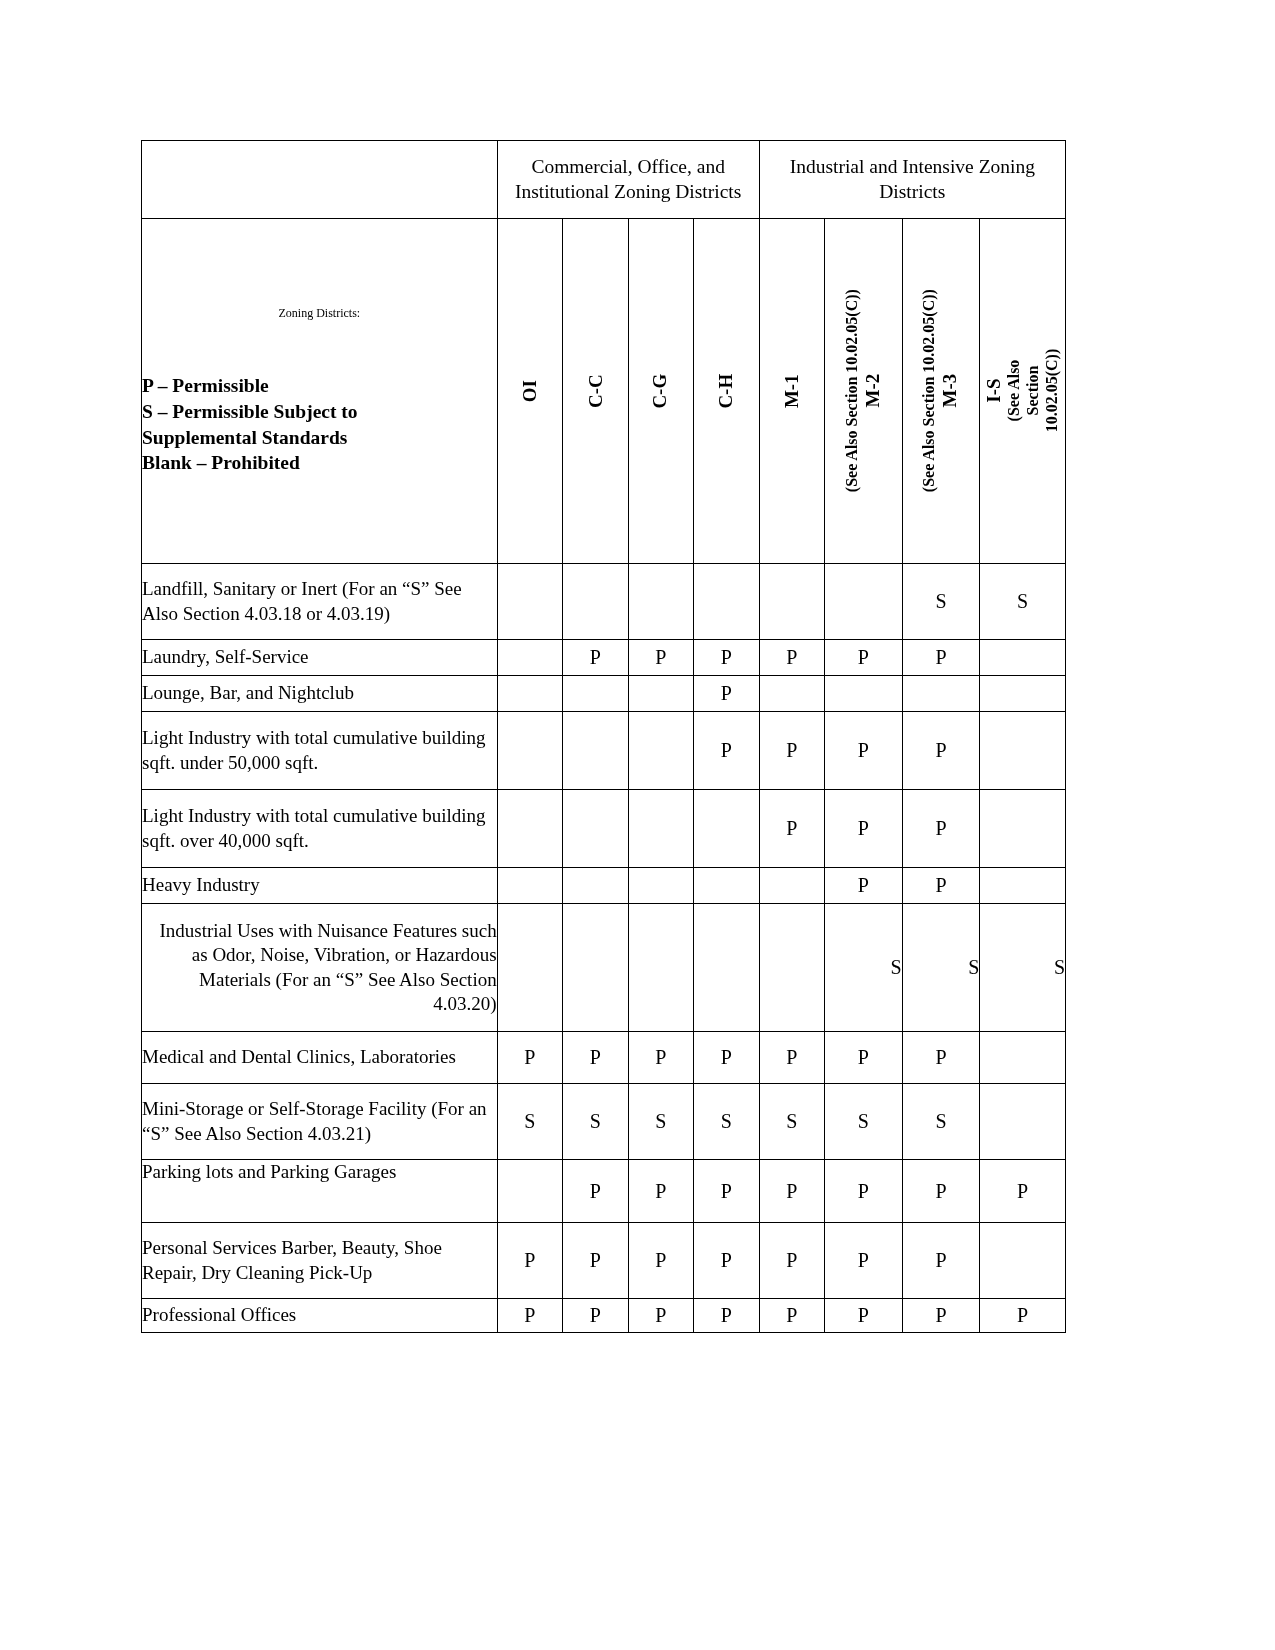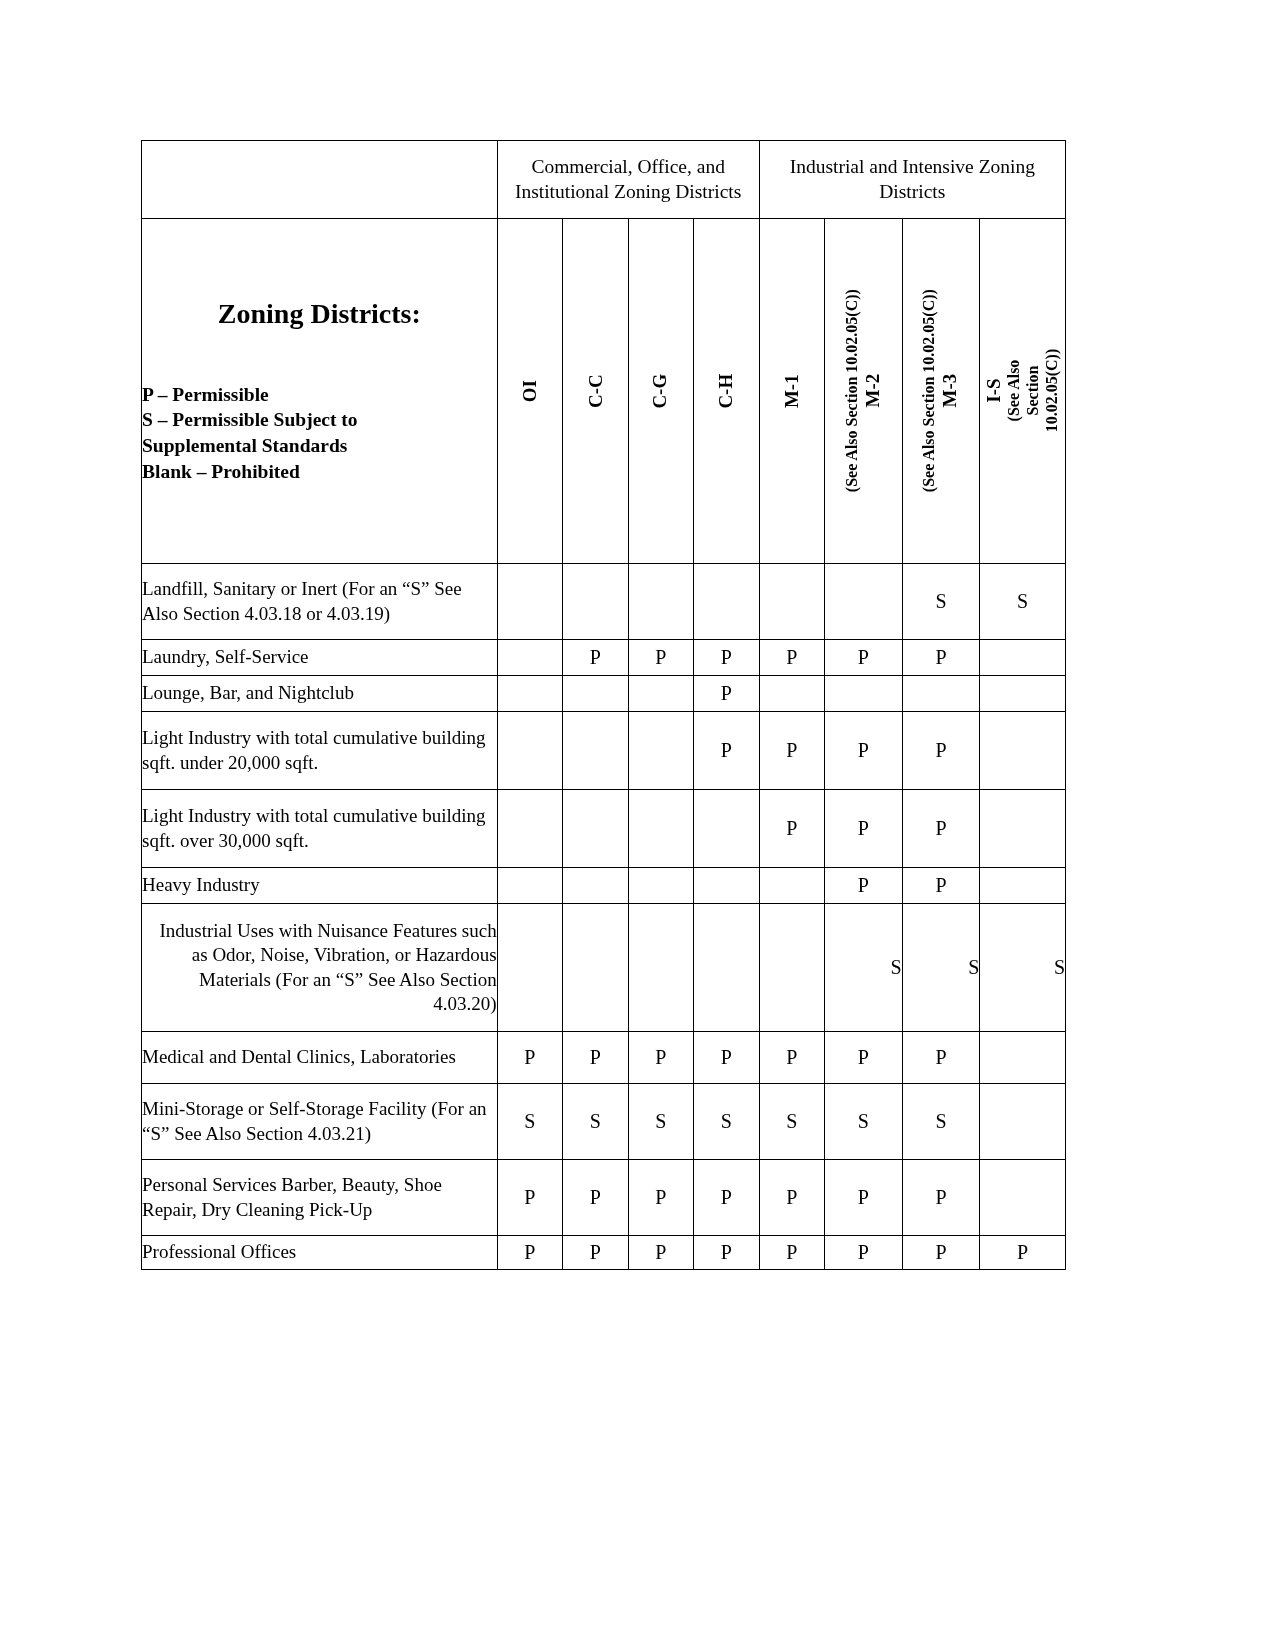--- a/index.html
+++ b/index.html
@@ -56,22 +56,22 @@
 
   
   .legend-cell {
     padding: 18px 12px 12px 12px;
     height: 345px;
     box-sizing: border-box;
     vertical-align: top;
   }
   .legend-title {
     text-align: center;
-    font-weight: bold;
-    font-size: 28px;
+    font-weight: normal;
+    font-size: 12px;
     margin-bottom: 52px;
   }
   .legend-lines {
     font-weight: bold;
     font-size: 19.5px;
     line-height: 1.32;
     text-align: left;
     margin-top: 28px;
   }
 
@@ -257,33 +257,33 @@
         <td class="mark"></td>
         <td class="mark"></td>
         <td class="mark">P</td>
         <td class="mark"></td>
         <td class="mark"></td>
         <td class="mark"></td>
         <td class="mark"></td>
       </tr>
 
       <tr class="r-h4">
-        <td class="row-label">Light Industry with total cumulative building sqft. under 20,000 sqft.</td>
+        <td class="row-label">Light Industry with total cumulative building sqft. under 50,000 sqft.</td>
         <td class="mark"></td>
         <td class="mark"></td>
         <td class="mark"></td>
         <td class="mark">P</td>
         <td class="mark">P</td>
         <td class="mark">P</td>
         <td class="mark">P</td>
         <td class="mark"></td>
       </tr>
 
       <tr class="r-h5">
-        <td class="row-label">Light Industry with total cumulative building sqft. over 30,000 sqft.</td>
+        <td class="row-label">Light Industry with total cumulative building sqft. over 40,000 sqft.</td>
         <td class="mark"></td>
         <td class="mark"></td>
         <td class="mark"></td>
         <td class="mark"></td>
         <td class="mark">P</td>
         <td class="mark">P</td>
         <td class="mark">P</td>
         <td class="mark"></td>
       </tr>
 
@@ -328,20 +328,31 @@
         <td class="mark">S</td>
         <td class="mark">S</td>
         <td class="mark">S</td>
         <td class="mark">S</td>
         <td class="mark">S</td>
         <td class="mark">S</td>
         <td class="mark">S</td>
         <td class="mark"></td>
       </tr>
 
+      <tr class="r-h10">
+        <td class="row-label" style="vertical-align:top;">Parking lots and Parking Garages</td>
+        <td class="mark"></td>
+        <td class="mark">P</td>
+        <td class="mark">P</td>
+        <td class="mark">P</td>
+        <td class="mark">P</td>
+        <td class="mark">P</td>
+        <td class="mark">P</td>
+        <td class="mark">P</td>
+      </tr>
 
       <tr class="r-h11">
         <td class="row-label">Personal Services   Barber, Beauty, Shoe Repair, Dry Cleaning Pick-Up</td>
         <td class="mark">P</td>
         <td class="mark">P</td>
         <td class="mark">P</td>
         <td class="mark">P</td>
         <td class="mark">P</td>
         <td class="mark">P</td>
         <td class="mark">P</td>

